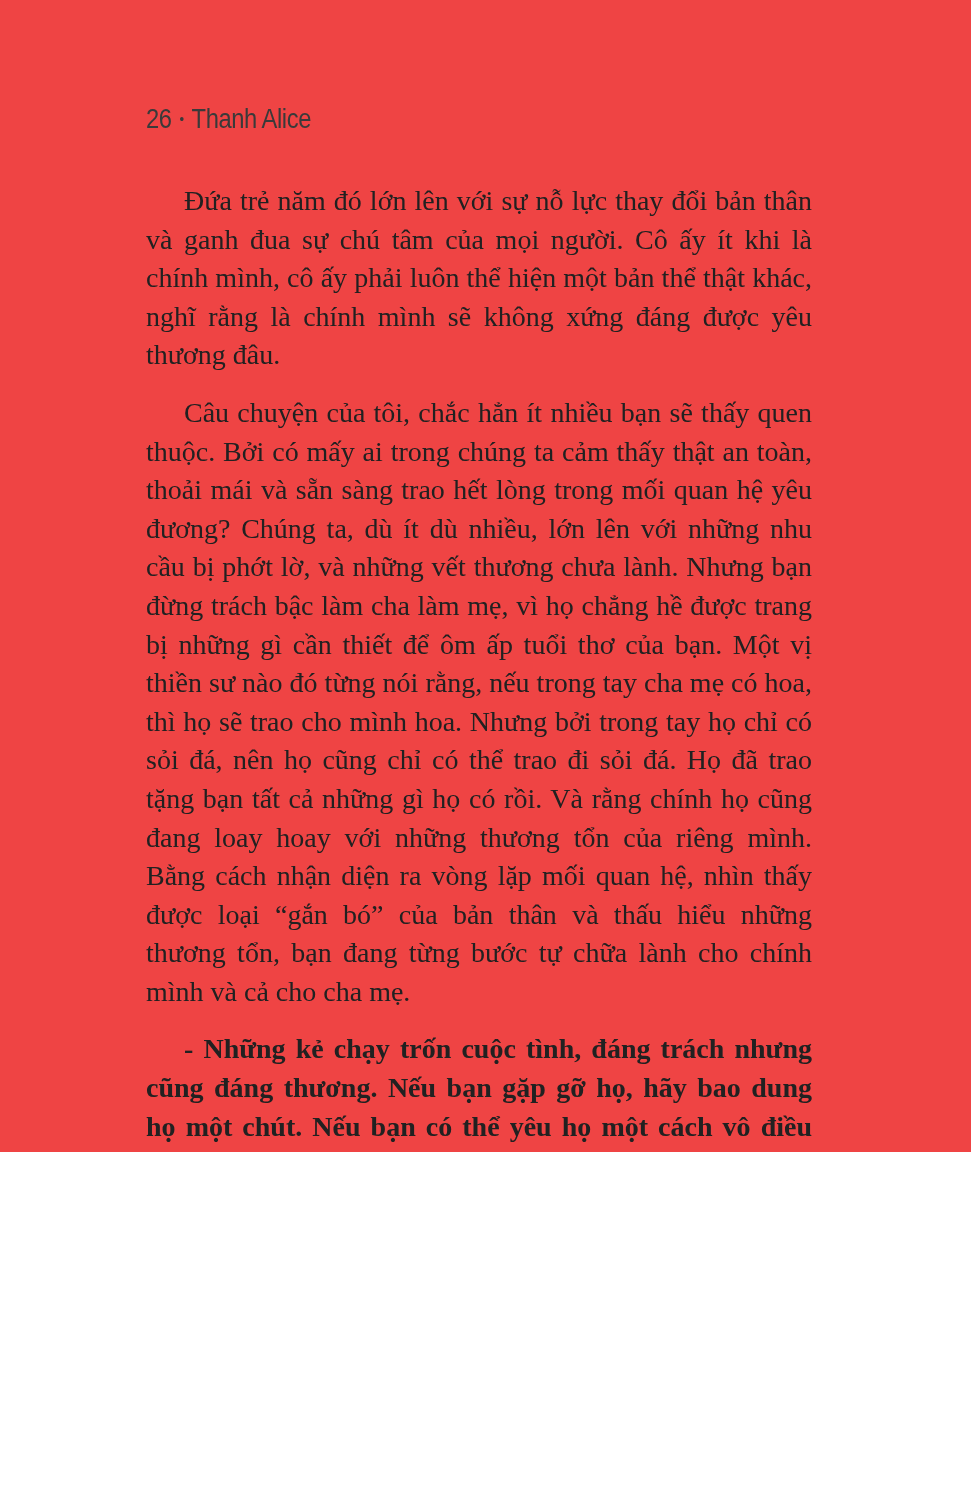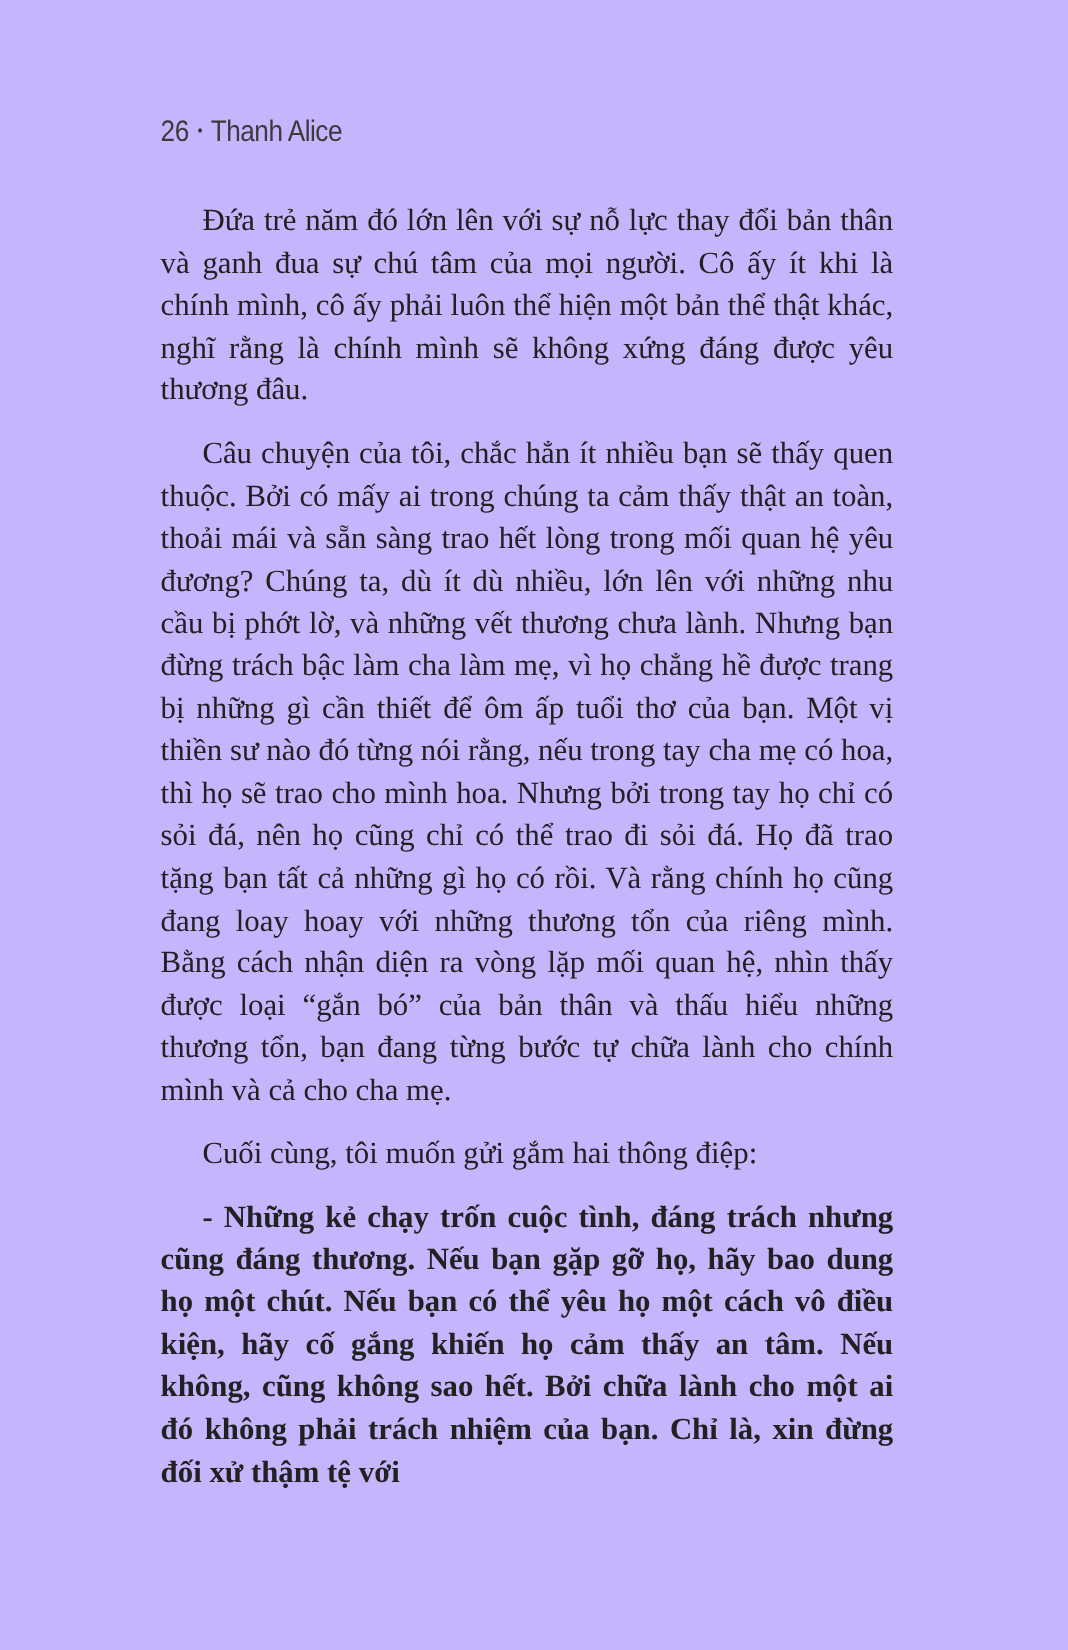--- a/index.html
+++ b/index.html
@@ -3,22 +3,22 @@
 <meta charset="utf-8">
 <style>
   html, body {
     margin: 0;
     padding: 0;
     background: #ffffff;
   }
   .page {
     position: relative;
     width: 971px;
-    height: 1500px;
-    background: #c4b5fd;
+    height: 1152px;
+    background: #ef4444;
     overflow: hidden;
     font-family: "Liberation Serif", serif;
   }
   .running-header {
     position: absolute;
     left: 146px;
     top: 104px;
     display: flex;
     align-items: baseline;
     gap: 9px;
@@ -64,17 +64,16 @@
 
   <div class="running-header">
     <span>26</span>
     <span class="dot">•</span>
     <span>Thanh Alice</span>
   </div>
 
   <div class="body-text">
     <p>Đứa trẻ năm đó lớn lên với sự nỗ lực thay đổi bản thân và ganh đua sự chú tâm của mọi người. Cô ấy ít khi là chính mình, cô ấy phải luôn thể hiện một bản thể thật khác, nghĩ rằng là chính mình sẽ không xứng đáng được yêu thương đâu.</p>
     <p>Câu chuyện của tôi, chắc hẳn ít nhiều bạn sẽ thấy quen thuộc. Bởi có mấy ai trong chúng ta cảm thấy thật an toàn, thoải mái và sẵn sàng trao hết lòng trong mối quan hệ yêu đương? Chúng ta, dù ít dù nhiều, lớn lên với những nhu cầu bị phớt lờ, và những vết thương chưa lành. Nhưng bạn đừng trách bậc làm cha làm mẹ, vì họ chẳng hề được trang bị những gì cần thiết để ôm ấp tuổi thơ của bạn. Một vị thiền sư nào đó từng nói rằng, nếu trong tay cha mẹ có hoa, thì họ sẽ trao cho mình hoa. Nhưng bởi trong tay họ chỉ có sỏi đá, nên họ cũng chỉ có thể trao đi sỏi đá. Họ đã trao tặng bạn tất cả những gì họ có rồi. Và rằng chính họ cũng đang loay hoay với những thương tổn của riêng mình. Bằng cách nhận diện ra vòng lặp mối quan hệ, nhìn thấy được loại “gắn bó” của bản thân và thấu hiểu những thương tổn, bạn đang từng bước tự chữa lành cho chính mình và cả cho cha mẹ.</p>
-    <p>Cuối cùng, tôi muốn gửi gắm hai thông điệp:</p>
     <p>- Những kẻ chạy trốn cuộc tình, đáng trách nhưng cũng đáng thương. Nếu bạn gặp gỡ họ, hãy bao dung họ một chút. Nếu bạn có thể yêu họ một cách vô điều kiện, hãy cố gắng khiến họ cảm thấy an tâm. Nếu không, cũng không sao hết. Bởi chữa lành cho một ai đó không phải trách nhiệm của bạn. Chỉ là, xin đừng đối xử thậm tệ với</p>
   </div>
 
 </div>
 
 </body></html>

